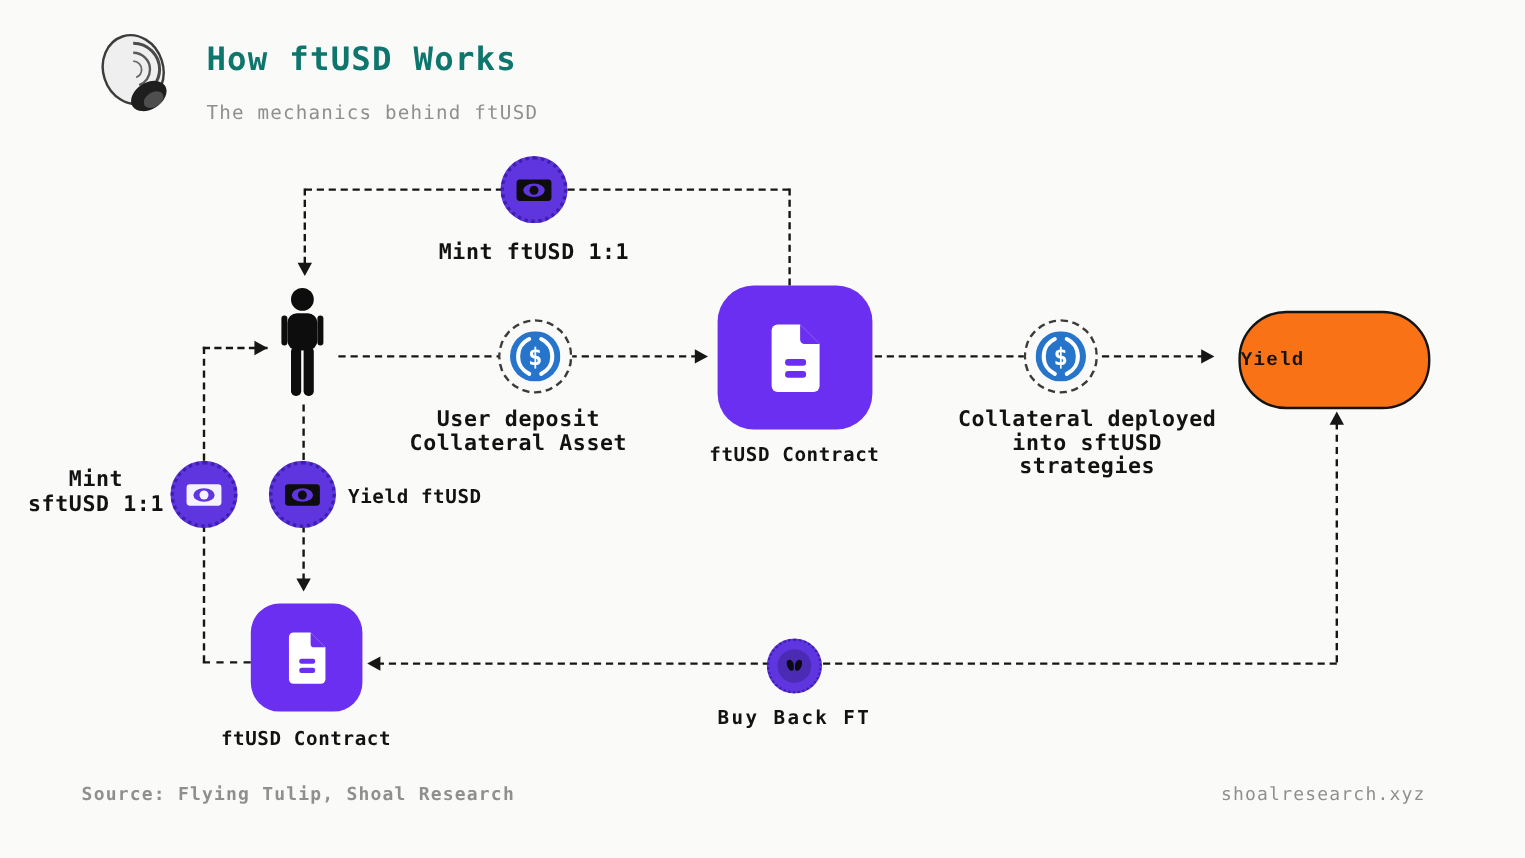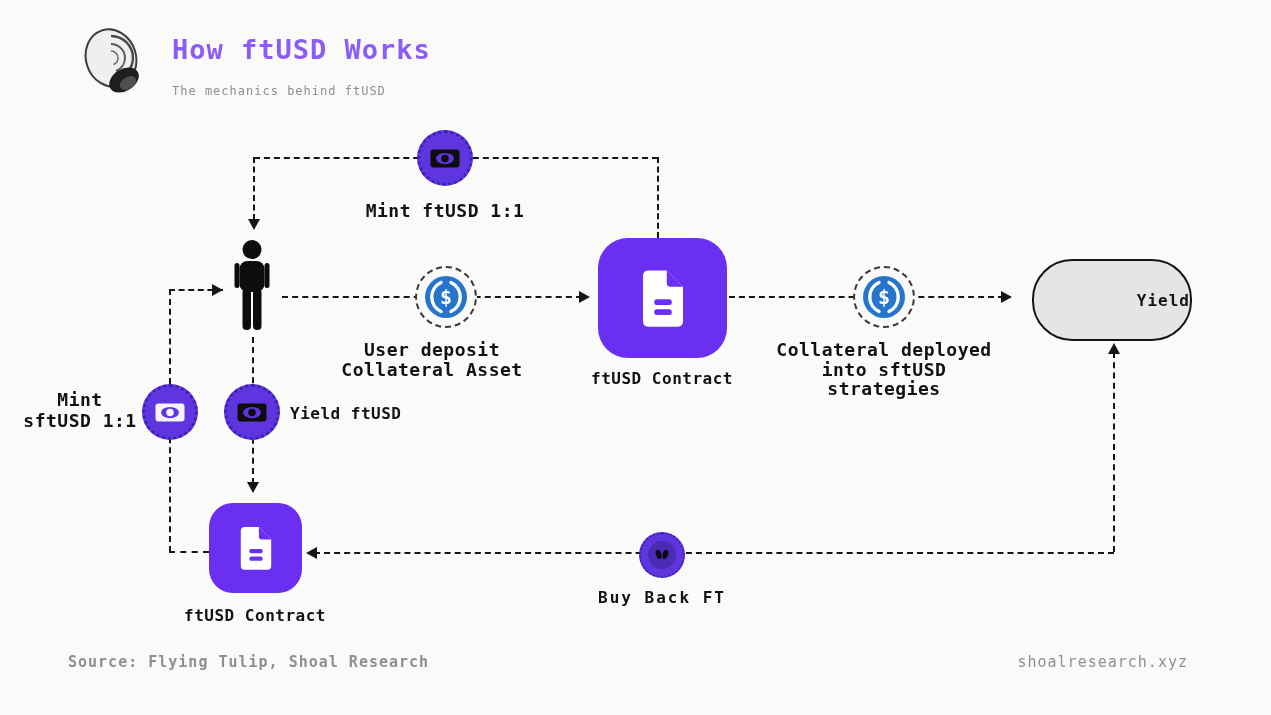--- a/index.html
+++ b/index.html
@@ -5,22 +5,22 @@
   html,body { margin:0; padding:0; background:#ffffff; }
   .canvas {
     position:relative; width:1271px; height:715px;
     background:#fafaf9; overflow:hidden;
     font-family:"DejaVu Sans Mono","Liberation Mono",monospace;
     color:#141414;
   }
   .abs { position:absolute; }
 
   
-  .title { font-size:27px; font-weight:bold; letter-spacing:1px; color:#8b5cf6; }
-  .subtitle { font-size:12px; color:#8f8f8f; letter-spacing:1px; }
+  .title { font-size:27px; font-weight:bold; letter-spacing:1px; color:#0f766e; }
+  .subtitle { font-size:16px; color:#8f8f8f; letter-spacing:1px; }
 
   
   .hline { position:absolute; height:0; border-top:2px dashed #161616; }
   .vline { position:absolute; width:0; border-left:2px dashed #161616; }
 
   
   .arr { position:absolute; width:0; height:0; }
   .arr-right { border-top:6px solid transparent; border-bottom:6px solid transparent; border-left:11px solid #161616; }
   .arr-left  { border-top:6px solid transparent; border-bottom:6px solid transparent; border-right:11px solid #161616; }
   .arr-down  { border-left:6px solid transparent; border-right:6px solid transparent; border-top:11px solid #161616; }
@@ -43,23 +43,23 @@
   }
 
   
   .contract-box {
     position:absolute; background:#6a2ff0; border-radius:28px;
     display:flex; align-items:center; justify-content:center;
   }
 
   
   .pill {
-    position:absolute; background:#e5e5e5; border:2px solid #141414; border-radius:40px;
-    display:flex; align-items:center; justify-content:flex-end;
-    font-size:16px; font-weight:bold; letter-spacing:1px;
+    position:absolute; background:#f97316; border:2px solid #141414; border-radius:40px;
+    display:flex; align-items:center; justify-content:flex-start;
+    font-size:16px; font-weight:bold; letter-spacing:1px;font-family:Liberation Mono, monospace;
   }
 
   
   .lbl { position:absolute; font-weight:bold; color:#121212; text-align:center; letter-spacing:0.5px; }
   .lbl-15 { font-size:18px; line-height:19.5px; }
   .lbl-16 { font-size:16px; line-height:20px; }
 
   .footer-text { position:absolute; font-size:15px; color:#8f8f8f; letter-spacing:1px; }
 </style>
 </head>
@@ -144,21 +144,21 @@
   <div class="lbl lbl-16" style="left:562px; top:369px; width:200px;">ftUSD Contract</div>
 
   <div class="coin-usdc" style="left:853px; top:266px; width:62px; height:62px;">
     <svg viewBox="0 0 42 42" width="42" height="42">
       <circle cx="21" cy="21" r="21" fill="#2775ca"></circle>
       <path d="M16 6.5 A16 16 0 0 0 16 35.5" fill="none" stroke="#ffffff" stroke-width="3.4" stroke-linecap="round"></path>
       <path d="M26 6.5 A16 16 0 0 1 26 35.5" fill="none" stroke="#ffffff" stroke-width="3.4" stroke-linecap="round"></path>
       <text x="21" y="28" text-anchor="middle" font-family="DejaVu Sans Mono, monospace" font-size="20" font-weight="bold" fill="#ffffff">$</text>
     </svg>
   </div>
-  <div class="lbl lbl-15" style="left:774px; top:340px; width:220px;">
+  <div class="lbl lbl-15" style="left:796px; top:340px; width:220px;">
     <div>Collateral deployed</div>
     <div>into sftUSD strategies</div>
   </div>
 
   <div class="pill" style="left:1032px; top:259px; width:156px; height:78px;">
     <span>Yield</span>
   </div>
 
   <div class="coin-purple" style="left:142px; top:384px; width:56px; height:56px;">
     <svg viewBox="0 0 32 20" width="30" height="19">

